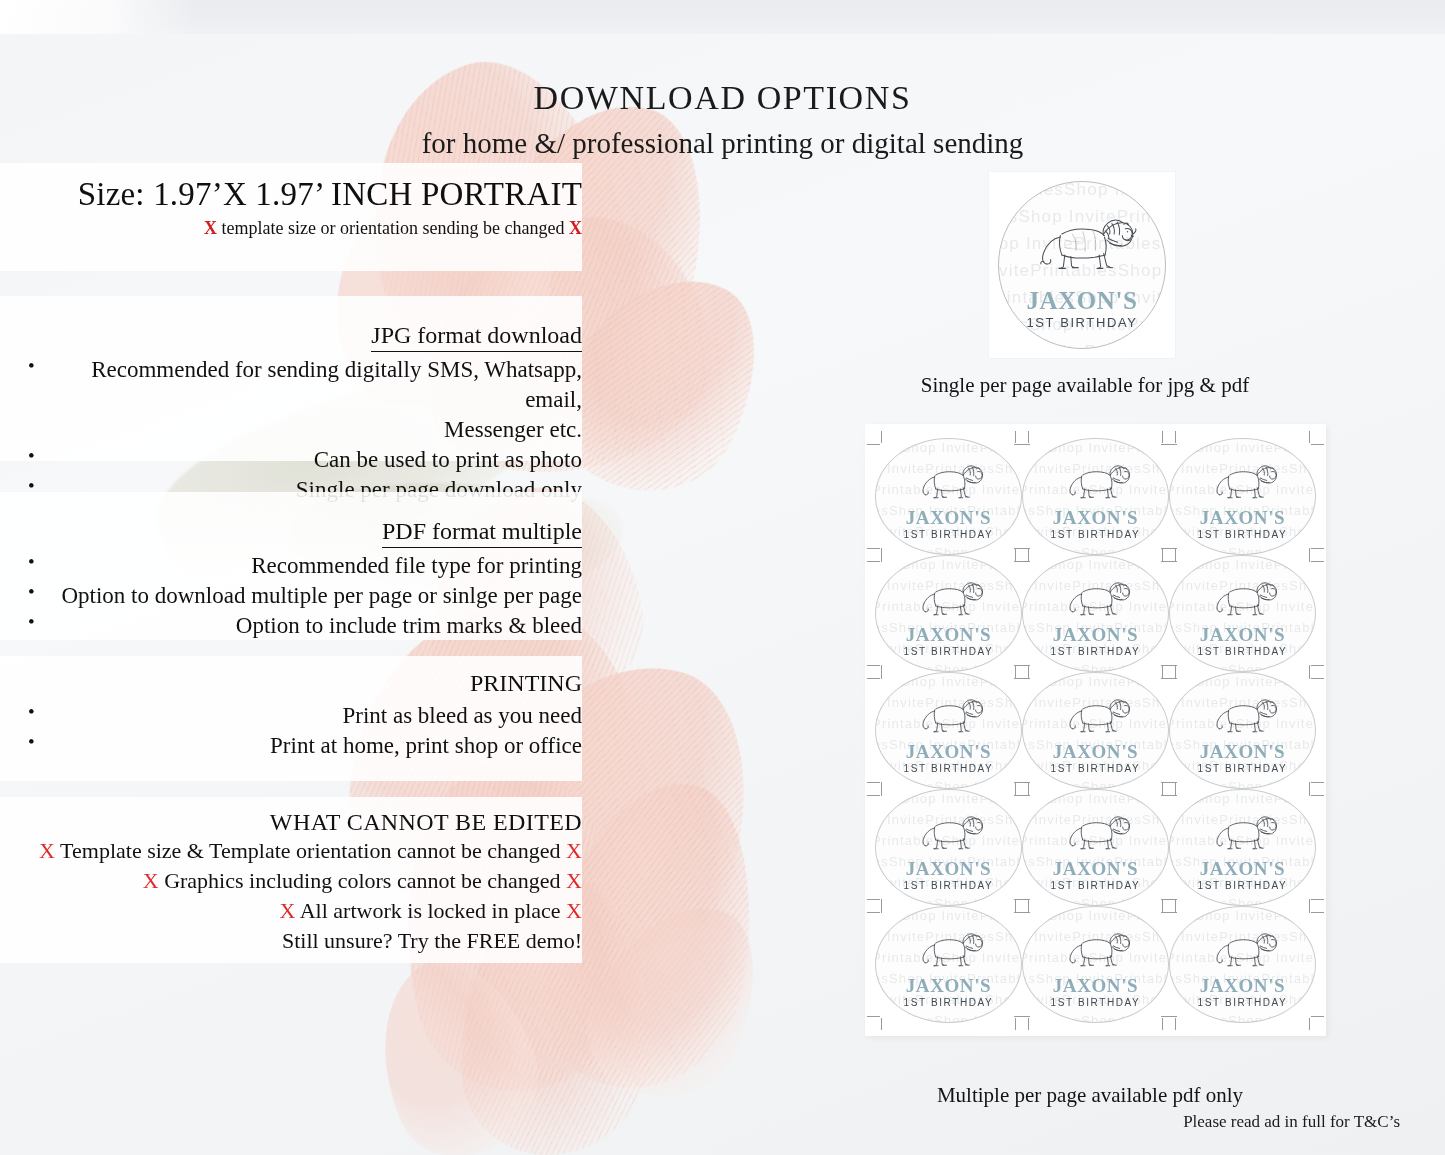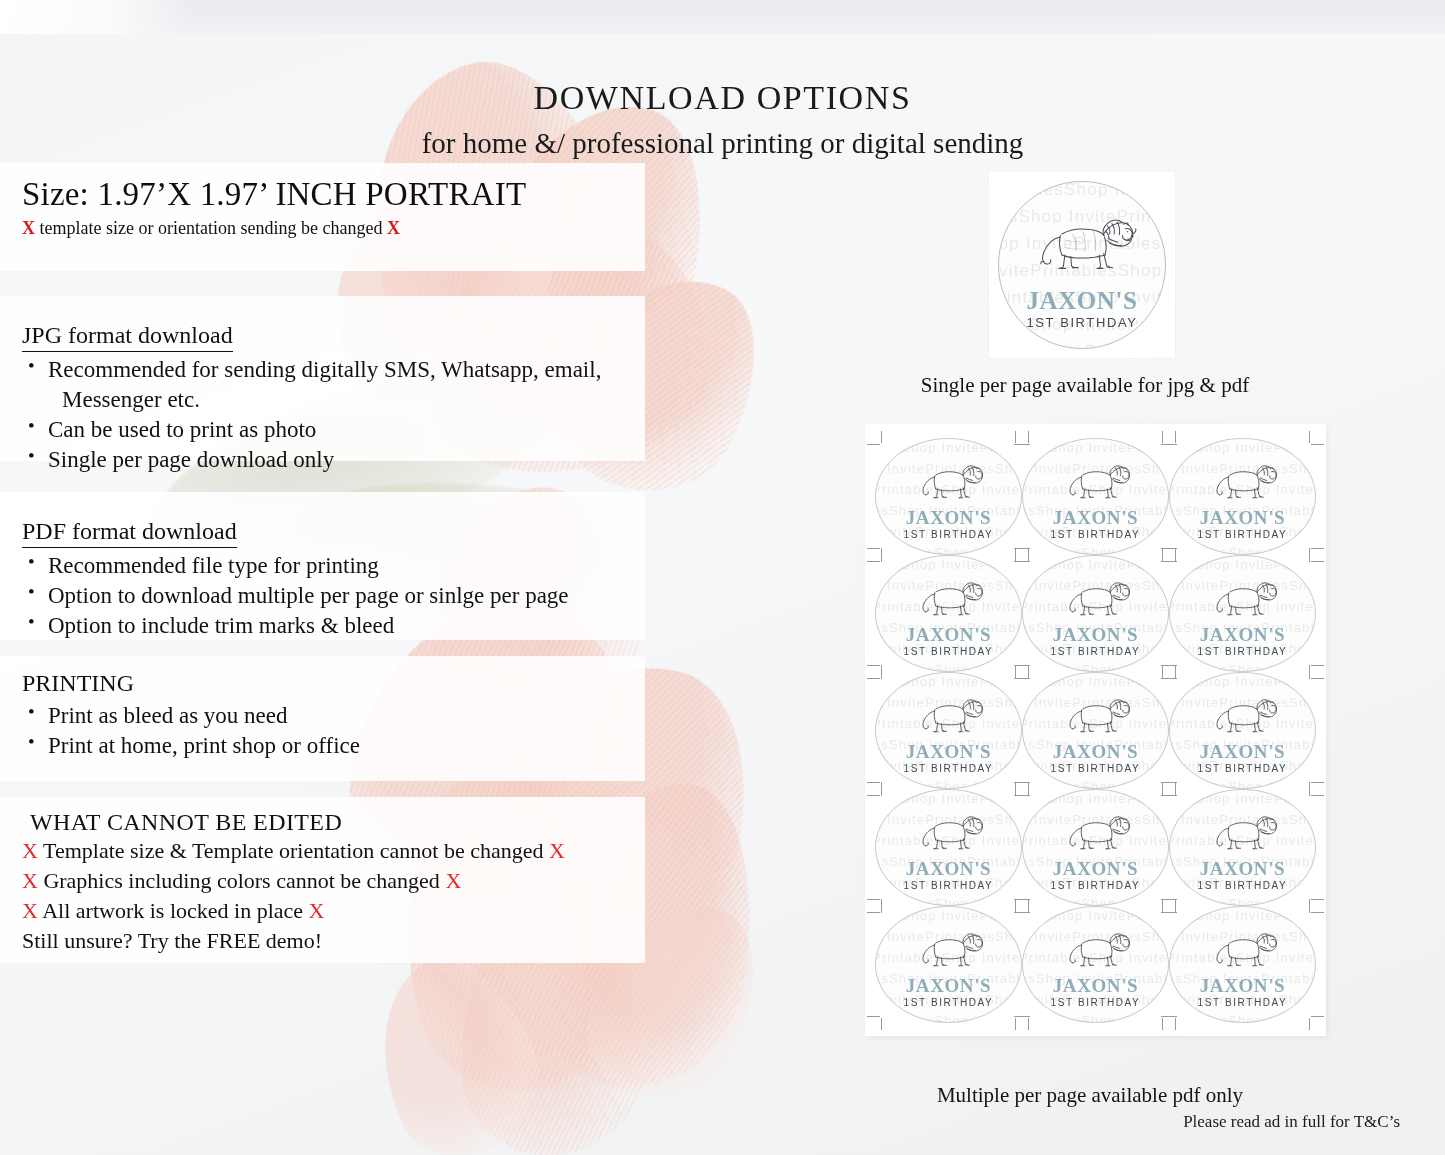--- a/index.html
+++ b/index.html
@@ -82,24 +82,25 @@
     color: #1b1b1b;
     line-height: 1.35;
     margin-top: 4px;
     font-weight: 400;
   }
 
   
   .panel {
     position: absolute;
     left: 0;
-    width: 645px;
+    width: 582px;
     background: rgba(255,255,255,0.88);
     z-index: 5;
     padding: 0 0 0 22px;
+    text-align: right;
   }
   .panel.p1 { top: 163px; height: 108px; }
   .panel.p2 { top: 296px; height: 165px; }
   .panel.p3 { top: 492px; height: 148px; }
   .panel.p4 { top: 656px; height: 125px; }
   .panel.p5 { top: 797px; height: 166px; }
 
   .size-title {
     font-size: 33px;
     color: #0f0f0f;
@@ -325,21 +326,21 @@
     <ul class="bullets">
       <li>Recommended for sending digitally SMS, Whatsapp, email,</li>
       <li class="cont">Messenger etc.</li>
       <li>Can be used to print as photo</li>
       <li>Single per page download only</li>
     </ul>
   </div>
 
   <div class="panel p3">
     <div class="sec-head">
-      <span class="sec-head underline">PDF format download</span>
+      <span class="sec-head underline">PDF format multiple</span>
     </div>
     <ul class="bullets">
       <li>Recommended file type for printing</li>
       <li>Option to download multiple per page or sinlge per page</li>
       <li>Option to include trim marks &amp; bleed</li>
     </ul>
   </div>
 
   <div class="panel p4">
     <div class="sec-head">PRINTING</div>

